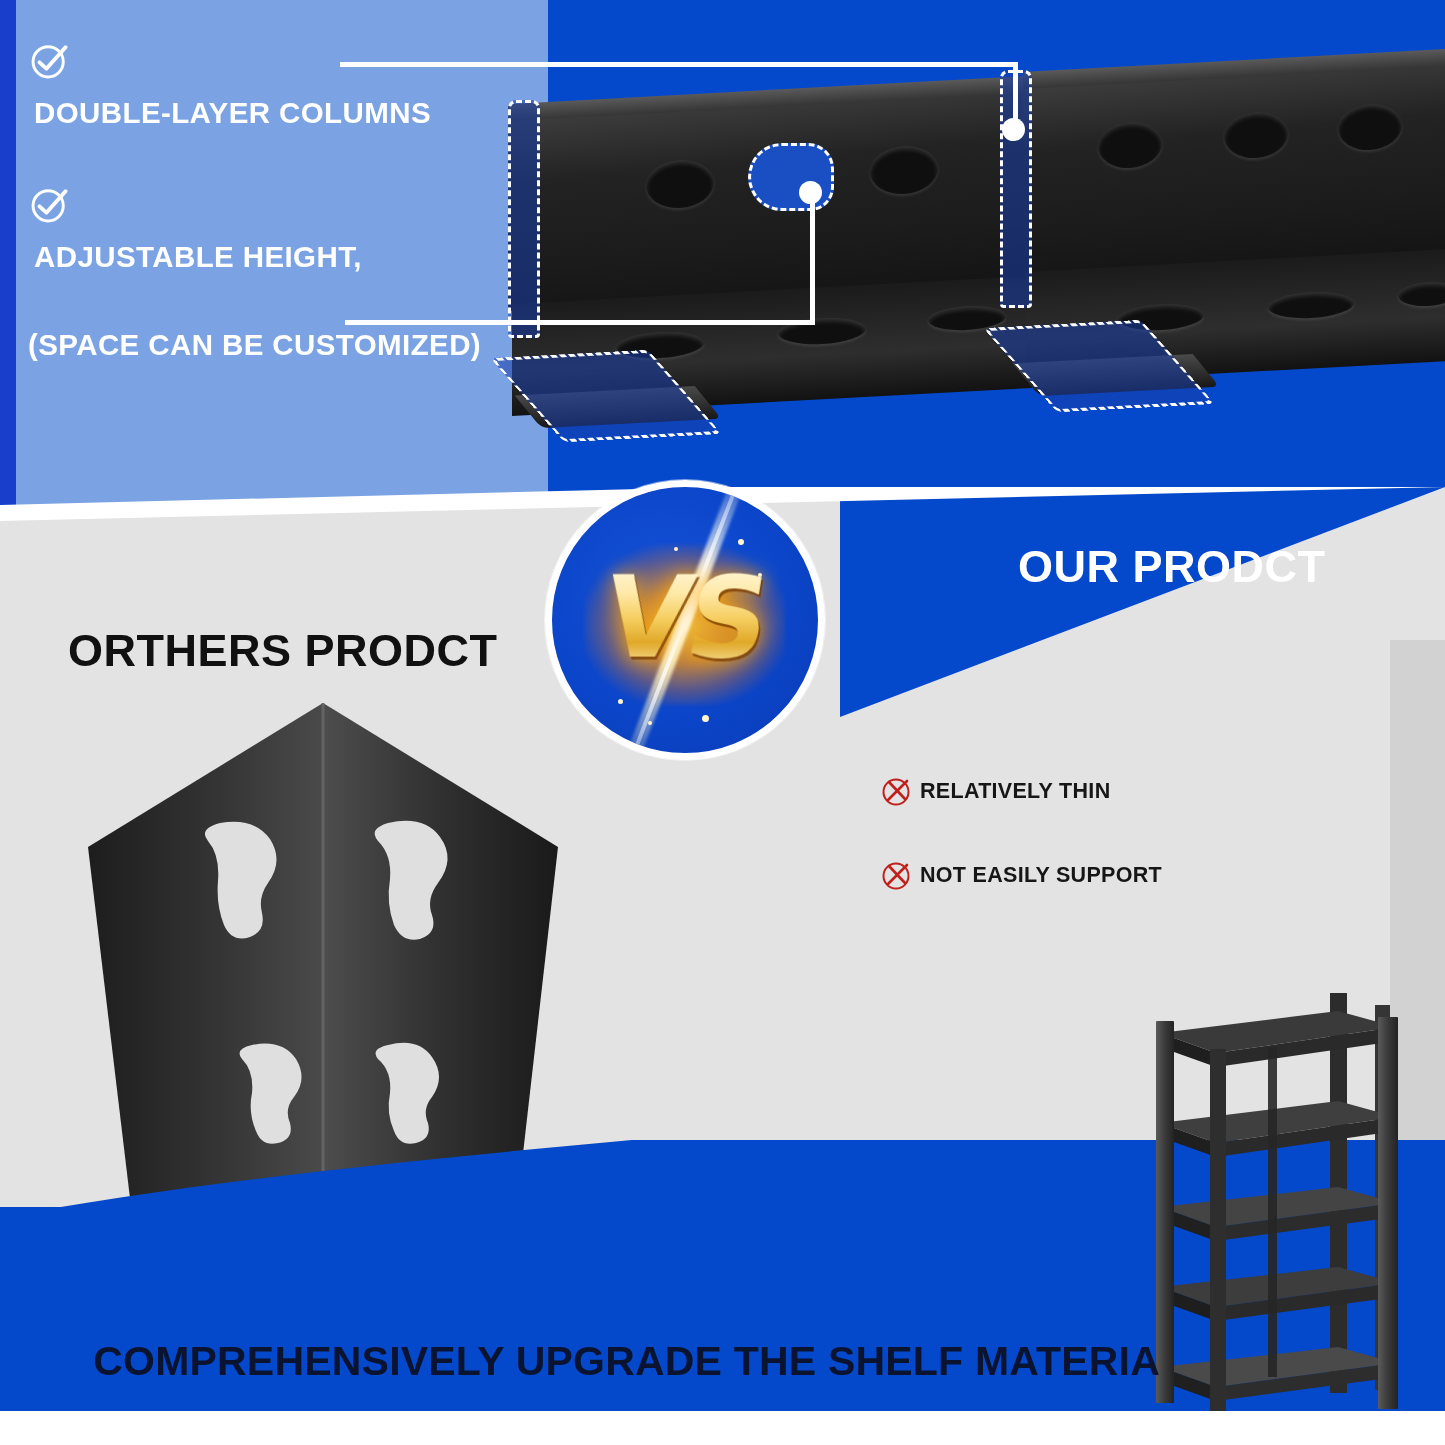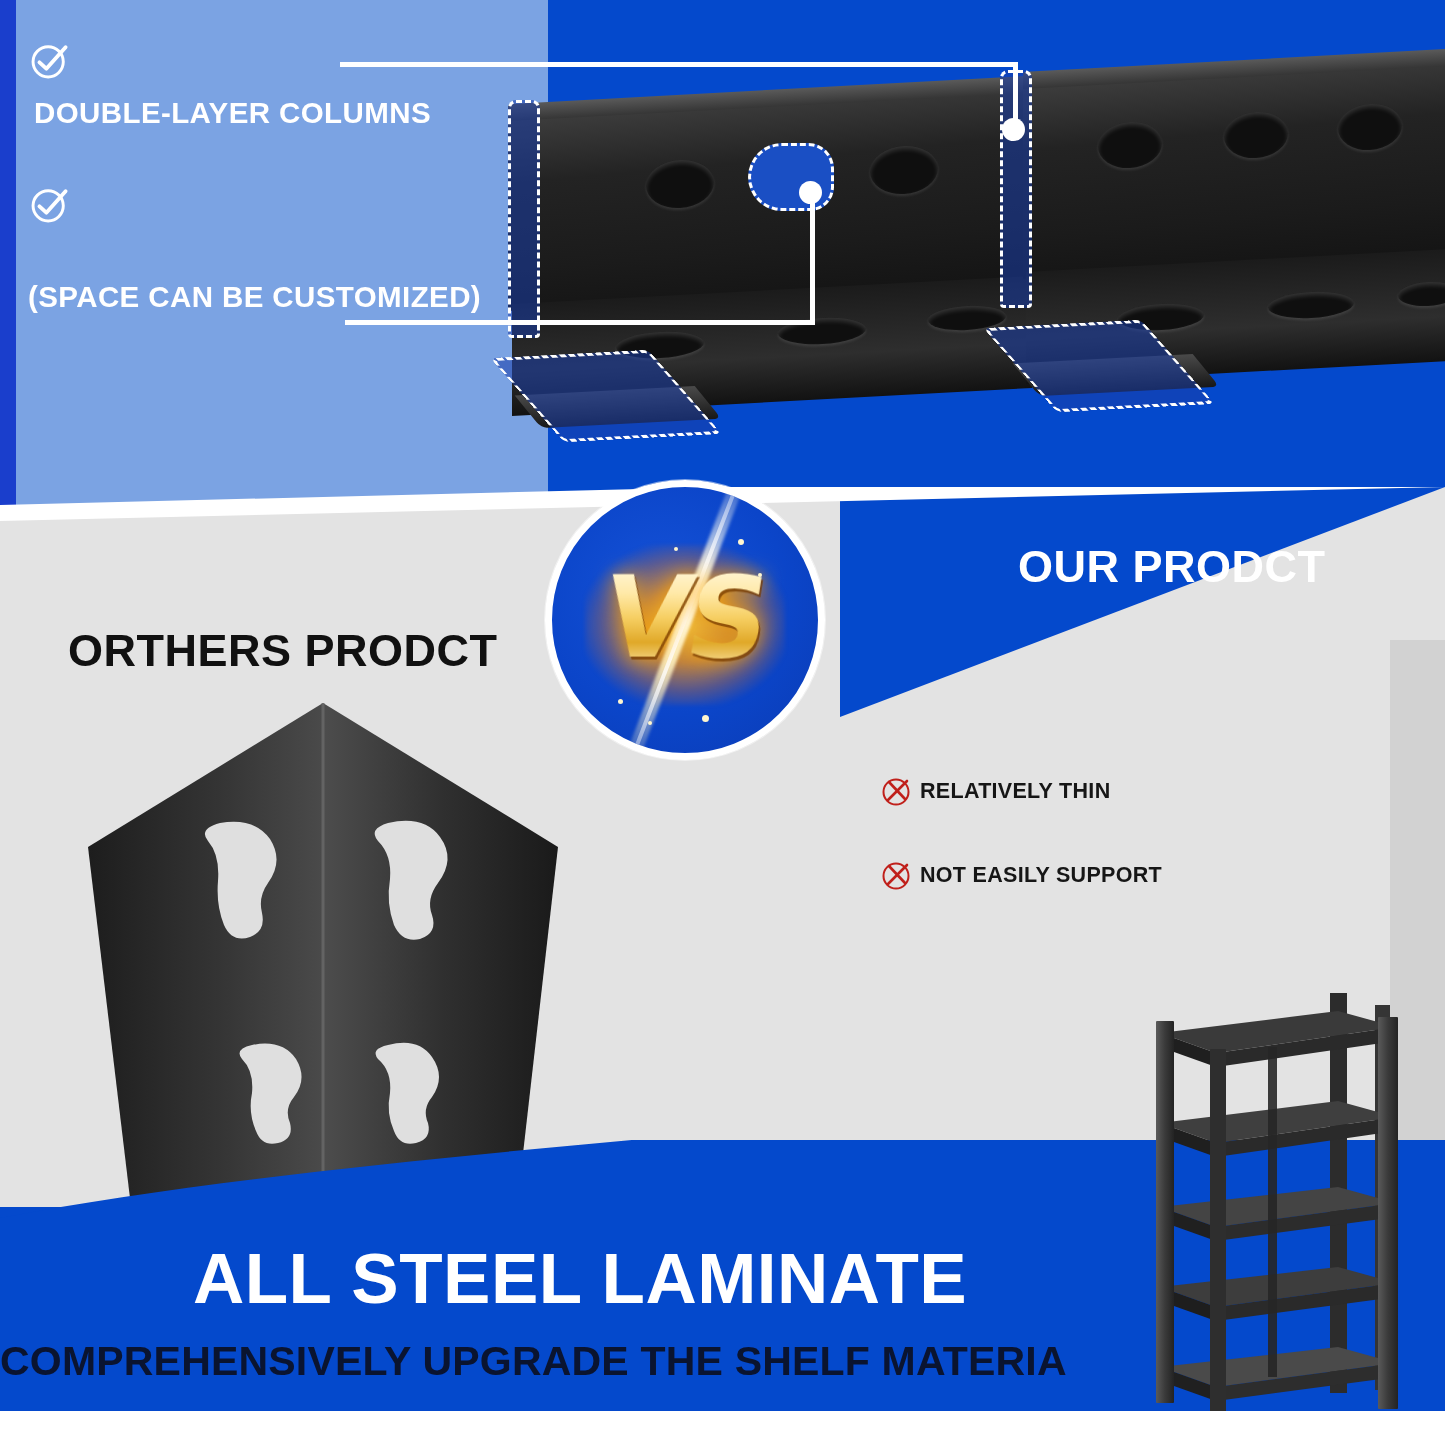--- a/index.html
+++ b/index.html
@@ -99,21 +99,21 @@
   .x-ic{width:32px;height:32px;flex:0 0 32px;}
   .con-text{margin-left:8px;color:#161616;font-weight:700;font-size:21.5px;
       letter-spacing:.3px;white-space:nowrap;}
 
   
   #shelf-photo{position:absolute;left:1120px;top:975px;width:300px;height:455px;}
 
   
   #headline-main{position:absolute;left:0;top:1238px;width:1160px;text-align:center;
       color:#ffffff;font-weight:700;font-size:71px;letter-spacing:.5px;}
-  #headline-sub{position:absolute;left:0;top:1338px;width:1160px;text-align:left;
+  #headline-sub{position:absolute;left:0;top:1338px;width:1160px;text-align:right;
       color:#0a1430;font-weight:700;font-size:41px;letter-spacing:.2px;}
 </style>
 </head>
 <body>
 
 <div id="stage">
 
   <div class="plate" id="bg-blue-main"></div>
   <div class="plate" id="bg-lightblue"></div>
   <div class="plate" id="bg-darkstripe"></div>
@@ -166,20 +166,21 @@
         <path d="M12.5 26.5 L20 33.5 L41 10" fill="none" stroke="#ffffff" stroke-width="4.2" stroke-linecap="round" stroke-linejoin="round"></path>
       </svg>
       <span class="feat-text" id="feat-1-label">DOUBLE-LAYER COLUMNS</span>
     </div>
 
     <div class="feat-row" id="feat-2-wrap">
       <svg class="check-ic" viewBox="0 0 48 48">
         <circle cx="22" cy="26" r="16.5" fill="none" stroke="#ffffff" stroke-width="3.2"></circle>
         <path d="M12.5 26.5 L20 33.5 L41 10" fill="none" stroke="#ffffff" stroke-width="4.2" stroke-linecap="round" stroke-linejoin="round"></path>
       </svg>
+      <span class="feat-text" id="feat-2-label">ADJUSTABLE HEIGHT,</span>
       <span class="feat-text" id="feat-3-label">(SPACE CAN BE CUSTOMIZED)</span>
     </div>
 
   </div>
 
   <div class="plate" id="bg-gray"></div>
   <div class="plate" id="bg-blue-right-wedge"></div>
   <div class="plate" id="bg-white-diag"></div>
   <div class="plate" id="bg-gray-right"></div>
 
@@ -296,16 +297,15 @@
       <path d="M96 412 L276 388 L276 402 L96 426 Z" fill="#2d2d2d"></path>
     </g>
 
     <rect x="36" y="46" width="18" height="382" rx="1" fill="url(#pvg)"></rect>
     <rect x="90" y="74" width="16" height="370" rx="1" fill="#2e2e2e"></rect>
     <rect x="258" y="42" width="20" height="392" rx="1" fill="url(#pvg)"></rect>
 
     <rect x="148" y="72" width="9" height="330" fill="#262626" opacity=".9"></rect>
   </svg>
 
-  <div id="headline-main">ALL STEEL LAMINATE</div>
   <div id="headline-sub">COMPREHENSIVELY UPGRADE THE SHELF MATERIA</div>
 
 </div>
 
 </body></html>

